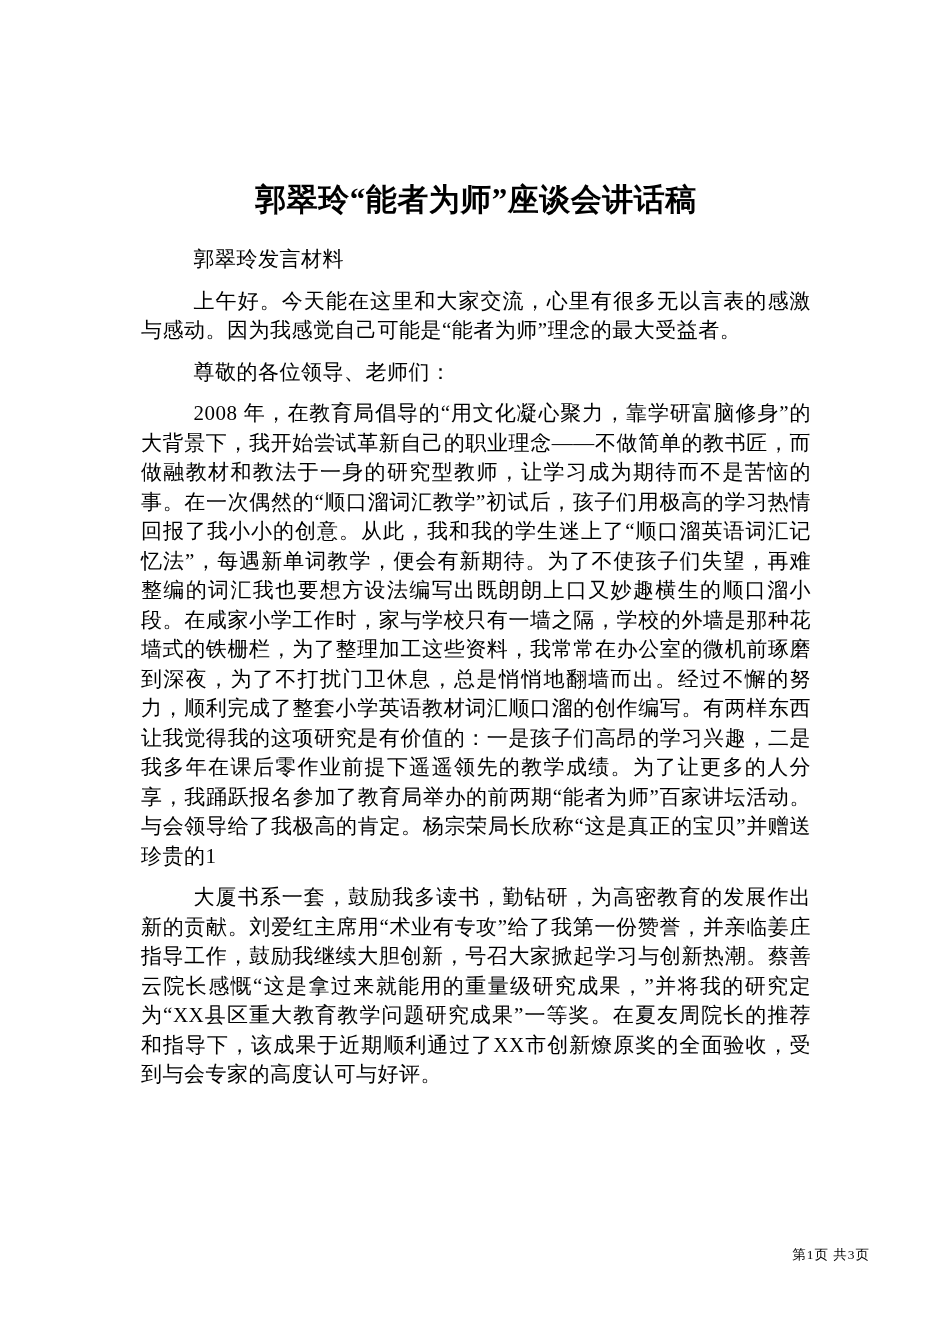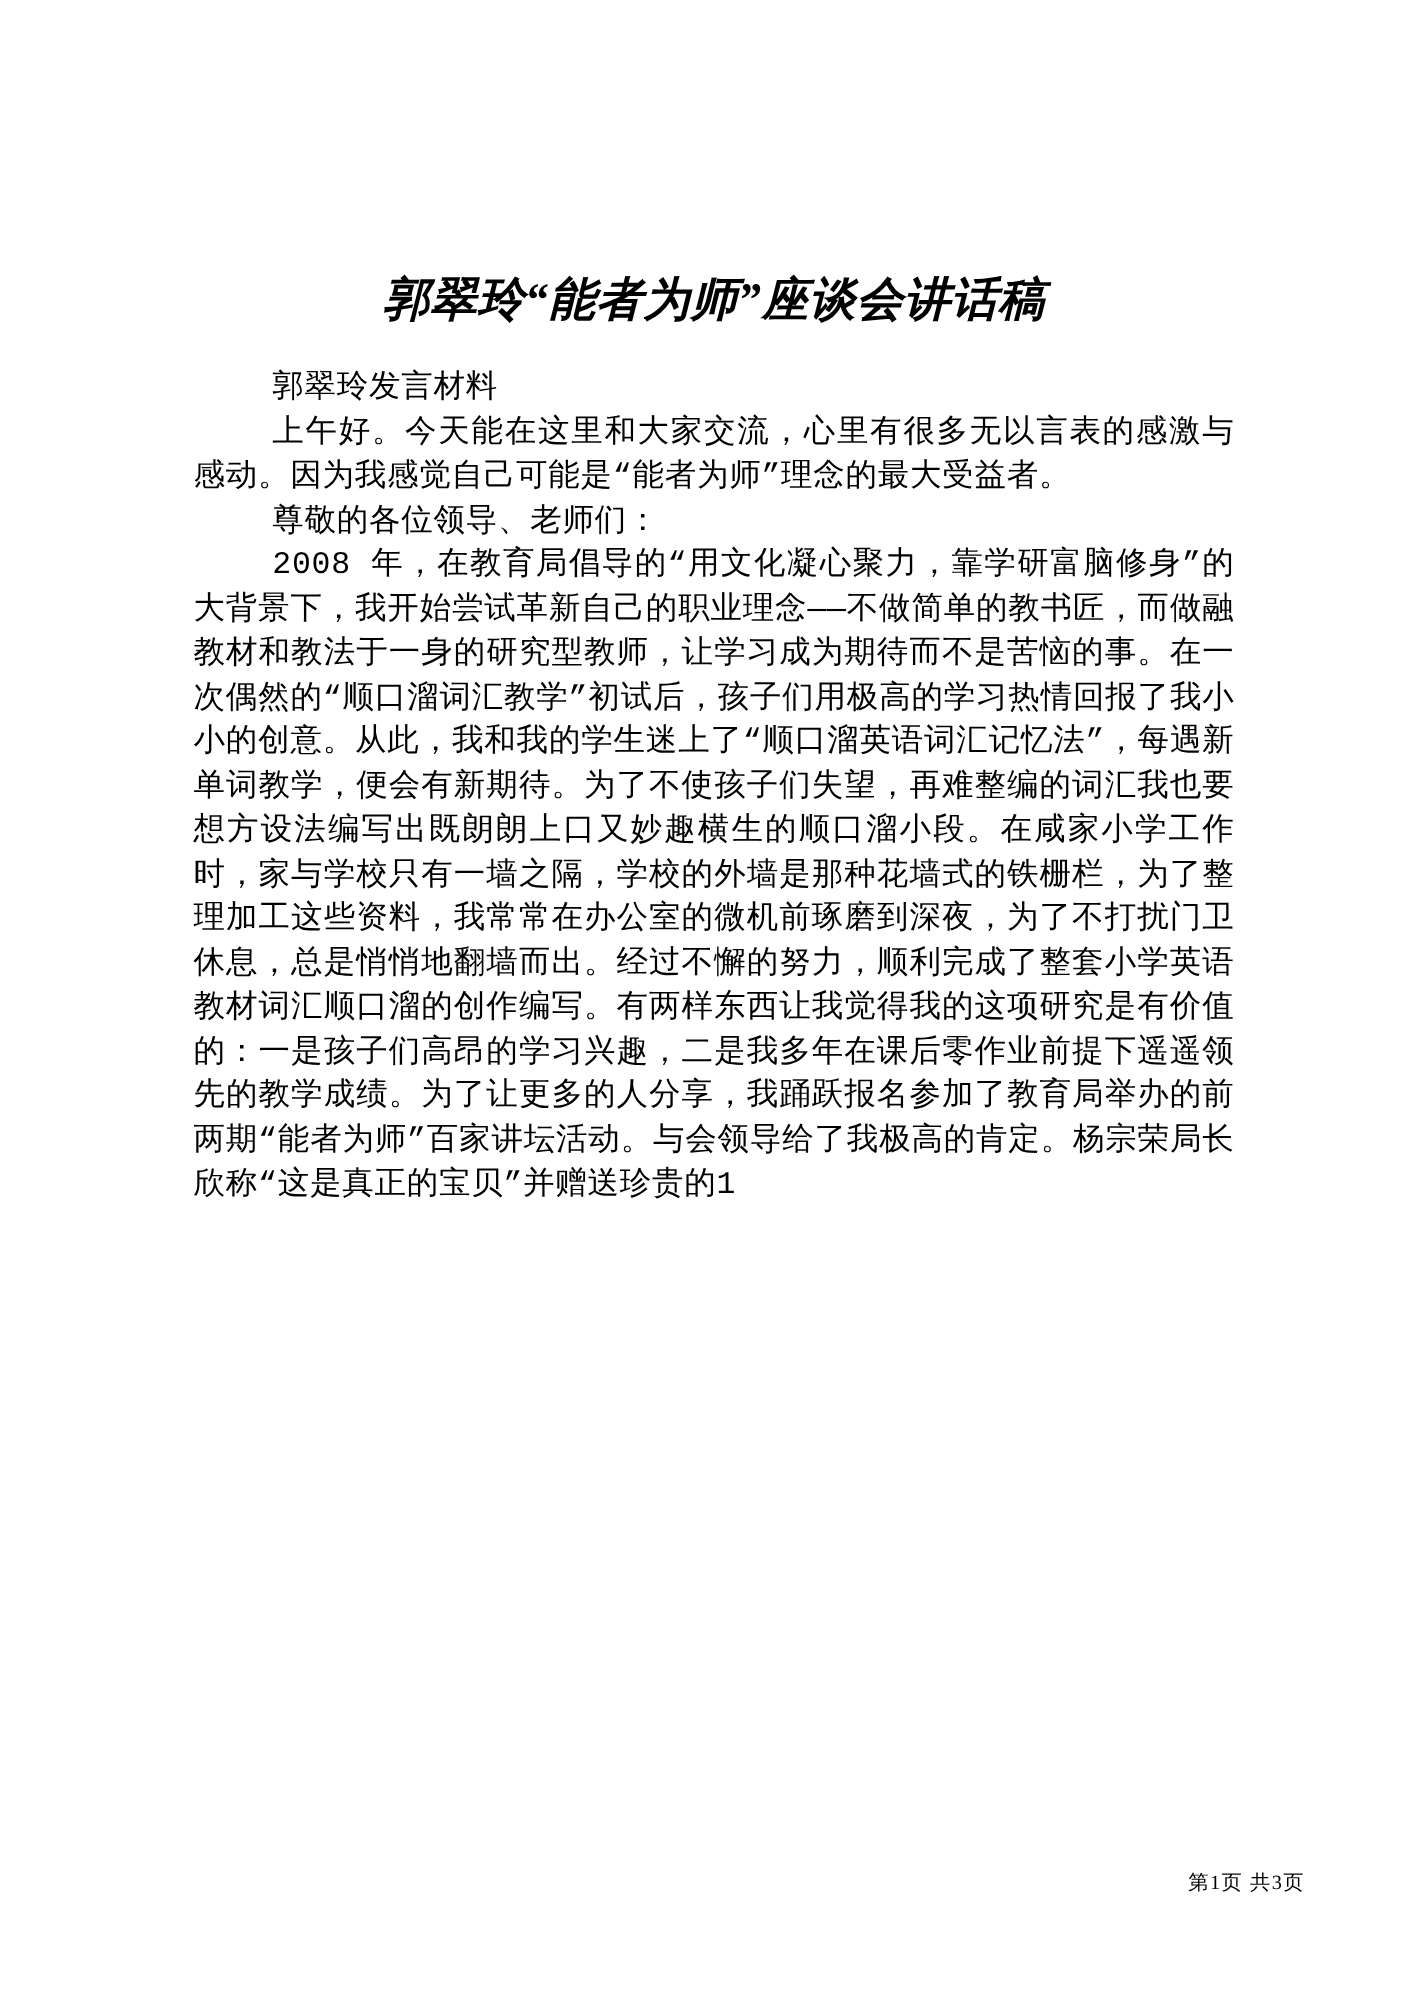--- a/index.html
+++ b/index.html
@@ -20,35 +20,33 @@
     margin-left: 129px;
     color: #000000;
   }
   .doc-title {
     font-size: 31px;
     font-weight: bold;
     text-align: center;
     line-height: 40px;
     letter-spacing: 0.5px;
     color: #000000;
-    font-style: italic;
   }
   .doc-body {
     margin-top: 25px;
     font-size: 21px;
     line-height: 29.5px;
     text-align: justify;
     text-justify: inter-ideograph;
     letter-spacing: 0.5px;
     color: #000000;
   }
   .doc-body p {
     text-indent: 2.5em;
-    margin: 0;
-    font-family: Liberation Mono, monospace;
+    margin: 12px;
   }
   .page-footer {
     position: absolute;
     right: 80px;
     bottom: 80px;
     font-size: 13.5px;
     color: #000000;
     letter-spacing: 1px;
     margin-left: 32px;
   }
@@ -57,18 +55,19 @@
 <body>
 
 <div class="page">
   <div class="content">
     <h1 class="doc-title">郭翠玲“能者为师”座谈会讲话稿</h1>
     <div class="doc-body">
       <p>郭翠玲发言材料</p>
       <p>上午好。今天能在这里和大家交流，心里有很多无以言表的感激与感动。因为我感觉自己可能是“能者为师”理念的最大受益者。</p>
       <p>尊敬的各位领导、老师们：</p>
       <p>2008 年，在教育局倡导的“用文化凝心聚力，靠学研富脑修身”的大背景下，我开始尝试革新自己的职业理念——不做简单的教书匠，而做融教材和教法于一身的研究型教师，让学习成为期待而不是苦恼的事。在一次偶然的“顺口溜词汇教学”初试后，孩子们用极高的学习热情回报了我小小的创意。从此，我和我的学生迷上了“顺口溜英语词汇记忆法”，每遇新单词教学，便会有新期待。为了不使孩子们失望，再难整编的词汇我也要想方设法编写出既朗朗上口又妙趣横生的顺口溜小段。在咸家小学工作时，家与学校只有一墙之隔，学校的外墙是那种花墙式的铁栅栏，为了整理加工这些资料，我常常在办公室的微机前琢磨到深夜，为了不打扰门卫休息，总是悄悄地翻墙而出。经过不懈的努力，顺利完成了整套小学英语教材词汇顺口溜的创作编写。有两样东西让我觉得我的这项研究是有价值的：一是孩子们高昂的学习兴趣，二是我多年在课后零作业前提下遥遥领先的教学成绩。为了让更多的人分享，我踊跃报名参加了教育局举办的前两期“能者为师”百家讲坛活动。与会领导给了我极高的肯定。杨宗荣局长欣称“这是真正的宝贝”并赠送珍贵的1</p>
+      <p>大厦书系一套，鼓励我多读书，勤钻研，为高密教育的发展作出新的贡献。刘爱红主席用“术业有专攻”给了我第一份赞誉，并亲临姜庄指导工作，鼓励我继续大胆创新，号召大家掀起学习与创新热潮。蔡善云院长感慨“这是拿过来就能用的重量级研究成果，”并将我的研究定为“XX县区重大教育教学问题研究成果”一等奖。在夏友周院长的推荐和指导下，该成果于近期顺利通过了XX市创新燎原奖的全面验收，受到与会专家的高度认可与好评。</p>
     </div>
   </div>
   <div class="page-footer">
     <span>第1页  共3页</span>
   </div>
 </div>
 
 </body></html>

